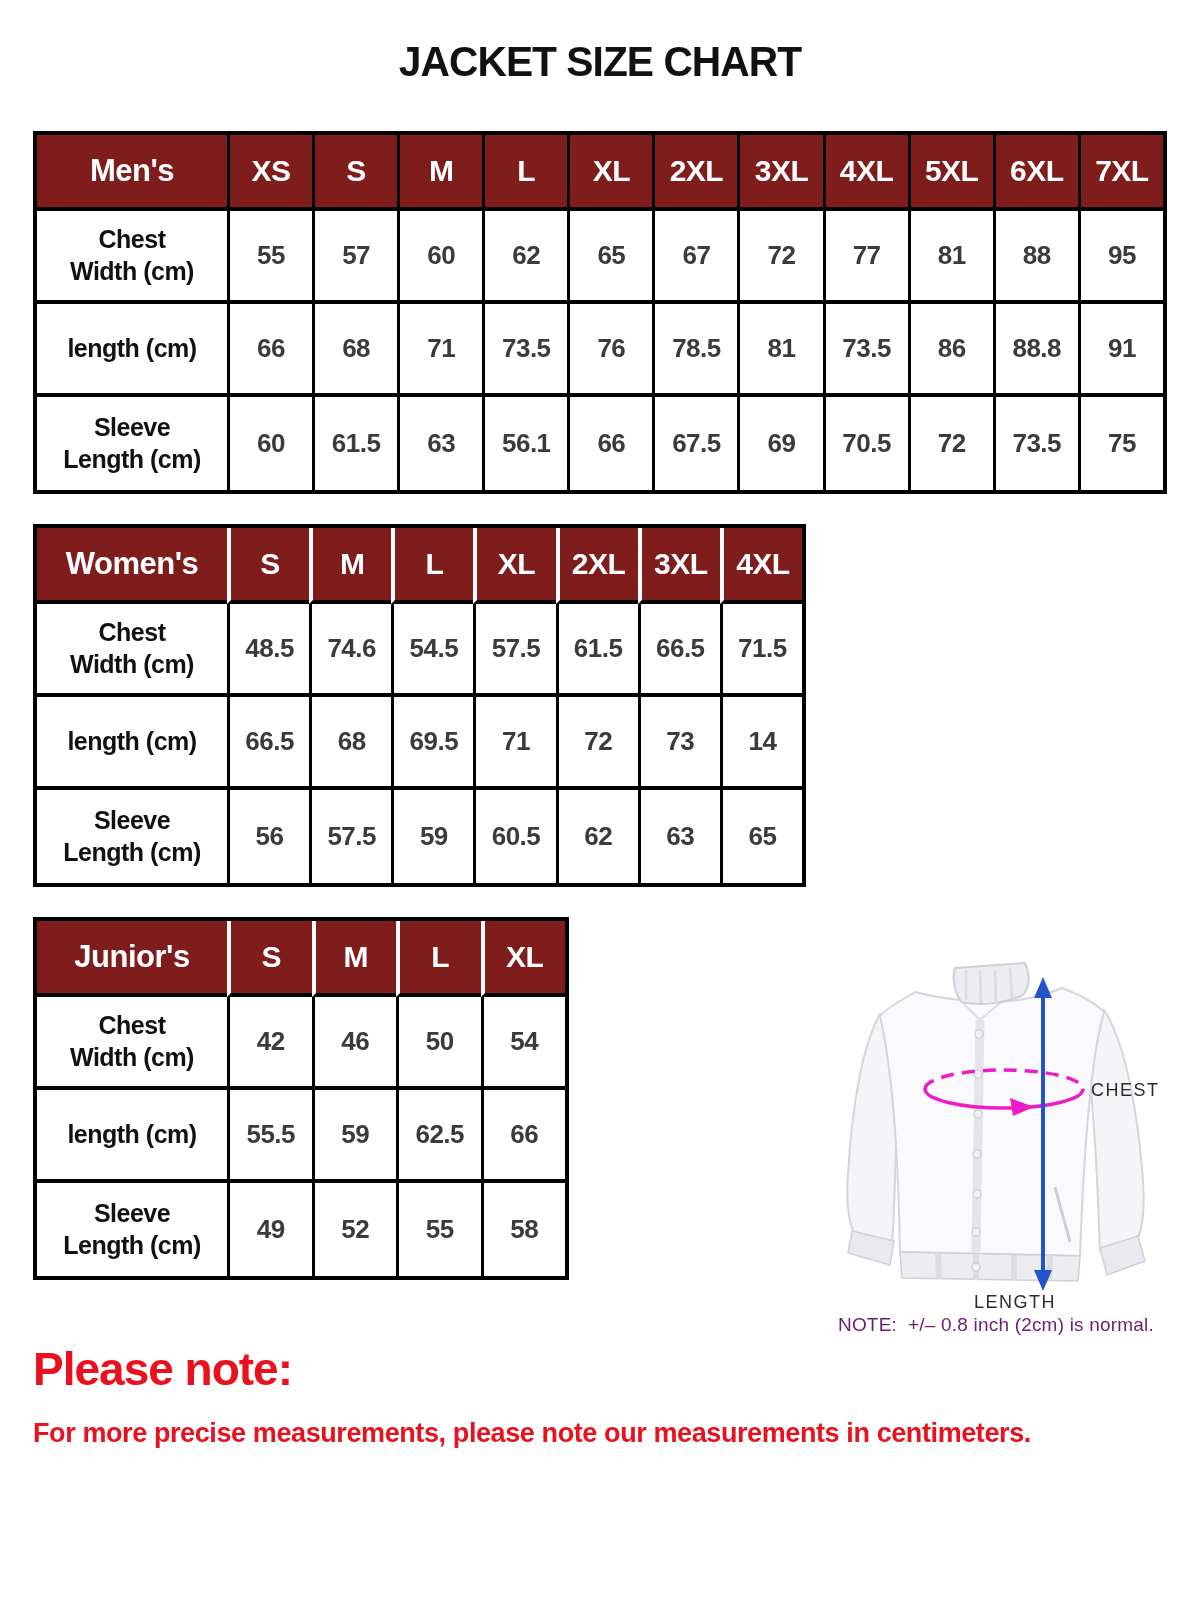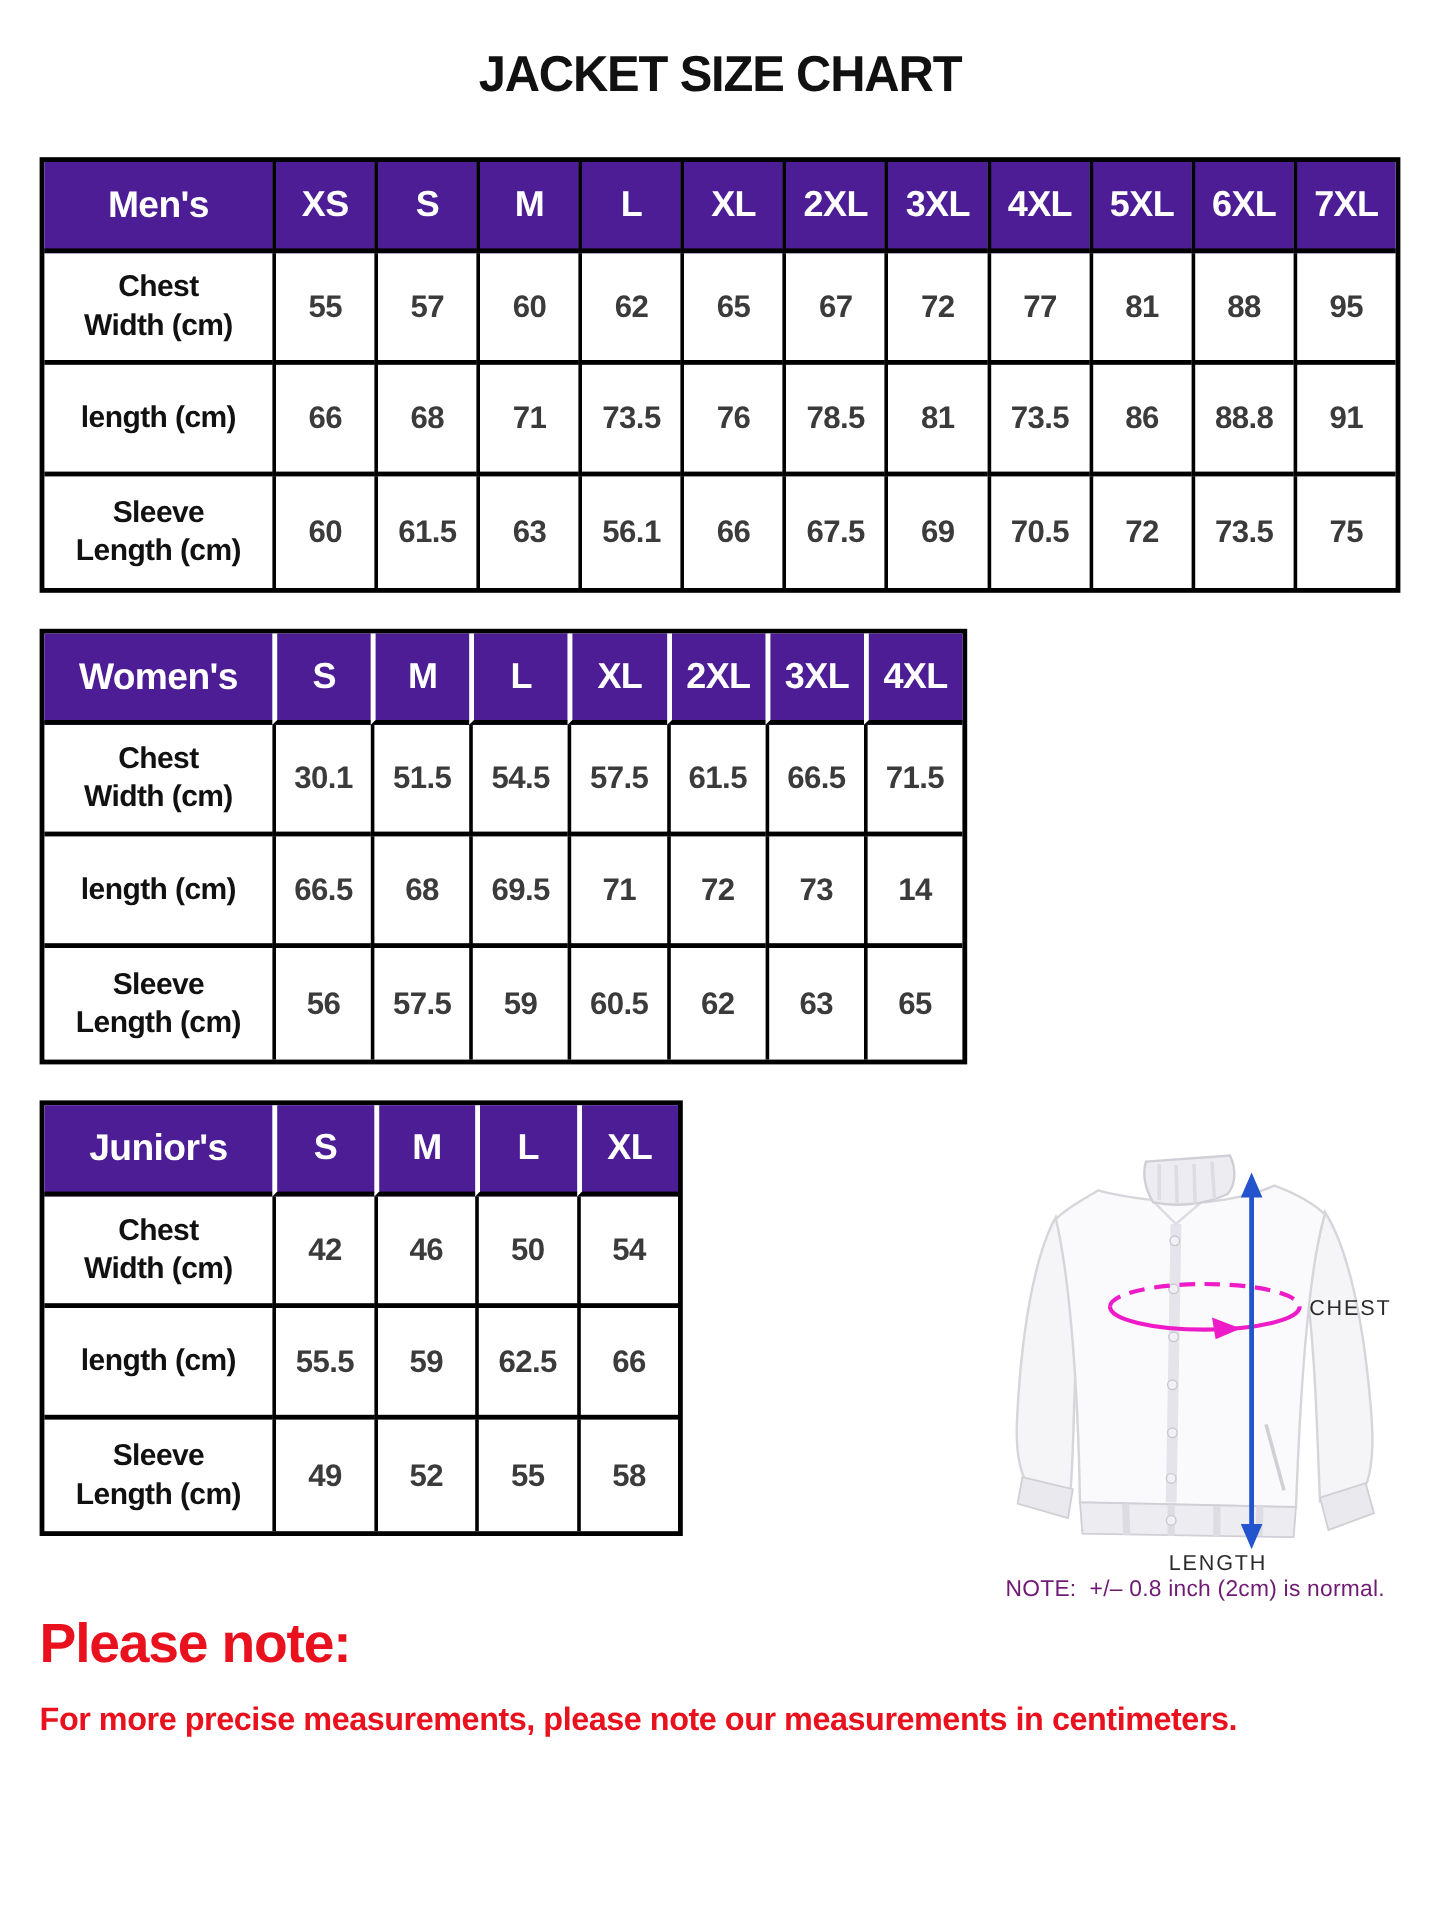--- a/index.html
+++ b/index.html
@@ -7,21 +7,21 @@
         font-family:"Liberation Sans",sans-serif;}
   
   .title{position:absolute;top:38px;left:0;width:100%;text-align:center;margin:0;
          font-size:42px;font-weight:bold;color:#111;letter-spacing:-1px;transform:scaleX(.97);}
   
   .tables{position:absolute;left:33px;top:131px;}
   table.size-table{border-collapse:separate;border-spacing:0;border:4px solid #000;
          background:#fff;margin:0 0 30px 0;table-layout:fixed;}
   .size-table thead tr{height:76px;}
   .size-table tbody tr{height:93px;}
-  .size-table th{background:#4c1d95;color:#fff;font-weight:bold;font-size:30px;
+  .size-table th{background:#7f1d1d;color:#fff;font-weight:bold;font-size:30px;
          letter-spacing:-.5px;text-align:center;vertical-align:middle;padding:0;
          border-bottom:4px solid #000;}
   .size-table th:not(:first-child){border-left:3px solid #000;}
   .size-table.gap-header th:not(:first-child){border-left:4px solid #fff;}
   .size-table td{font-weight:bold;font-size:26px;color:#3b3b3b;text-align:center;
          vertical-align:middle;padding:0;border-bottom:4px solid #000;letter-spacing:-.5px;}
   .size-table td:not(:first-child){border-left:3px solid #000;}
   .size-table tbody tr:last-child td{border-bottom:none;}
   .size-table td.lab{color:#111;font-size:25px;white-space:pre-line;line-height:1.25;}
   .size-table th.lab{font-size:31px;}
@@ -141,22 +141,22 @@
             <th>XL</th>
             <th>2XL</th>
             <th>3XL</th>
             <th>4XL</th>
           </tr>
         </thead>
         <tbody>
           <tr>
             <td class="lab">Chest
 Width (cm)</td>
-            <td>30.1</td>
-            <td>51.5</td>
+            <td>48.5</td>
+            <td>74.6</td>
             <td>54.5</td>
             <td>57.5</td>
             <td>61.5</td>
             <td>66.5</td>
             <td>71.5</td>
           </tr>
           <tr>
             <td class="lab">length (cm)</td>
             <td>66.5</td>
             <td>68</td>

